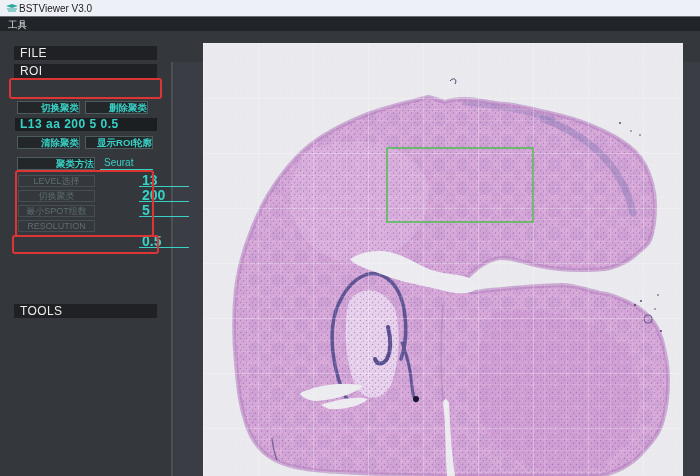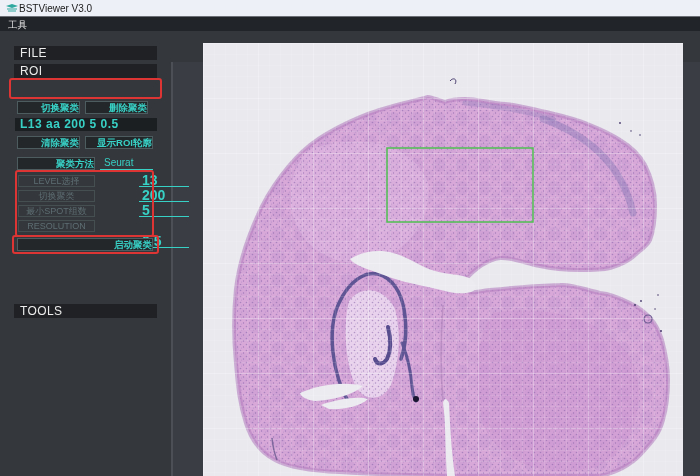--- a/index.html
+++ b/index.html
@@ -81,21 +81,20 @@
 
   <div class="plabel" style="top:190px">切换聚类</div>
   <div class="pvalue" style="top:190px">200</div>
 
   <div class="plabel" style="top:205px">最小SPOT组数</div>
   <div class="pvalue" style="top:205px">5</div>
 
   <div class="plabel" style="top:220px">RESOLUTION</div>
   <div class="pvalue" style="top:236px">0.5</div>
 
-  <div class="tealbtn" style="left:17px;top:238px;width:136px">启动聚类</div>
 
   <div class="redbox" style="left:9px;top:78px;width:153px;height:21px"></div>
   <div class="redbox" style="left:15px;top:170px;width:139px;height:67px"></div>
   <div class="redbox" style="left:12px;top:235px;width:147px;height:19px"></div>
 
   <div class="slide">
     <svg width="480" height="433" viewBox="0 0 480 433">
       <defs>
         <path id="sil" d="M225,54 C212,58 198,60 187,64 C160,71 128,86 107,102 C88,117 66,146 55,172 C45,194 36,220 33,246 C30,275 31,300 33,320 C35,345 37,362 43,380 C48,396 58,410 72,417 C85,424 110,428 137,429 C165,431 200,432 240,433 L397,433 C412,430 428,422 437,412 C449,399 456,392 460,377 C464,363 465,350 465,337 C465,323 462,308 459,297 C455,285 452,280 447,275 C444,271 436,264 427,260 C417,255 407,251 397,250 C383,247 370,241 357,242 C333,243 307,245 287,247 C277,248 271,250 267,249 C262,247 260,242 262,237 C270,228 283,217 297,215 C310,214 324,221 337,223 C350,226 365,227 377,227 C388,227 398,227 407,225 C417,222 426,218 432,212 C439,206 444,203 447,197 C451,187 452,172 452,162 C452,148 447,132 442,122 C436,111 427,103 417,97 C408,91 397,86 387,82 C373,76 360,73 347,70 C332,67 317,62 302,61 C288,60 274,56 262,56 C255,56 247,57 242,59 C236,57 231,55 225,54 Z"></path>
         <pattern id="speck" width="6" height="6" patternUnits="userSpaceOnUse">

